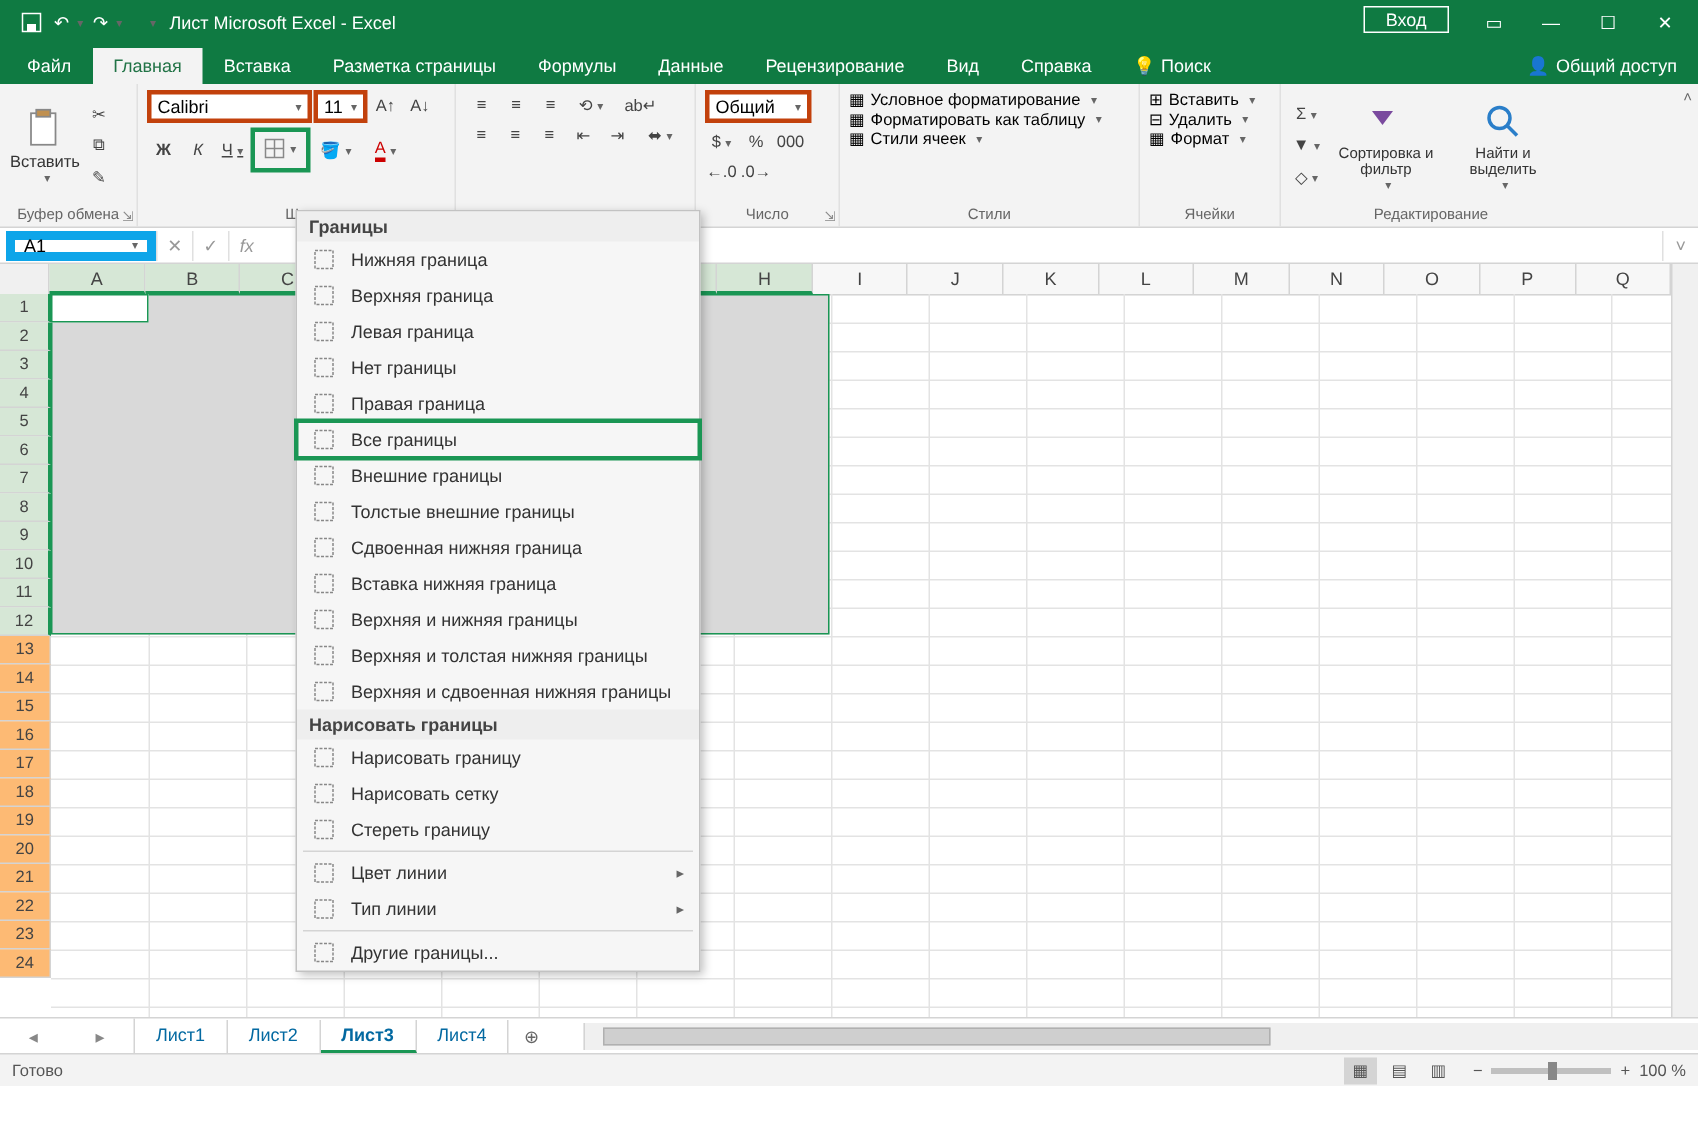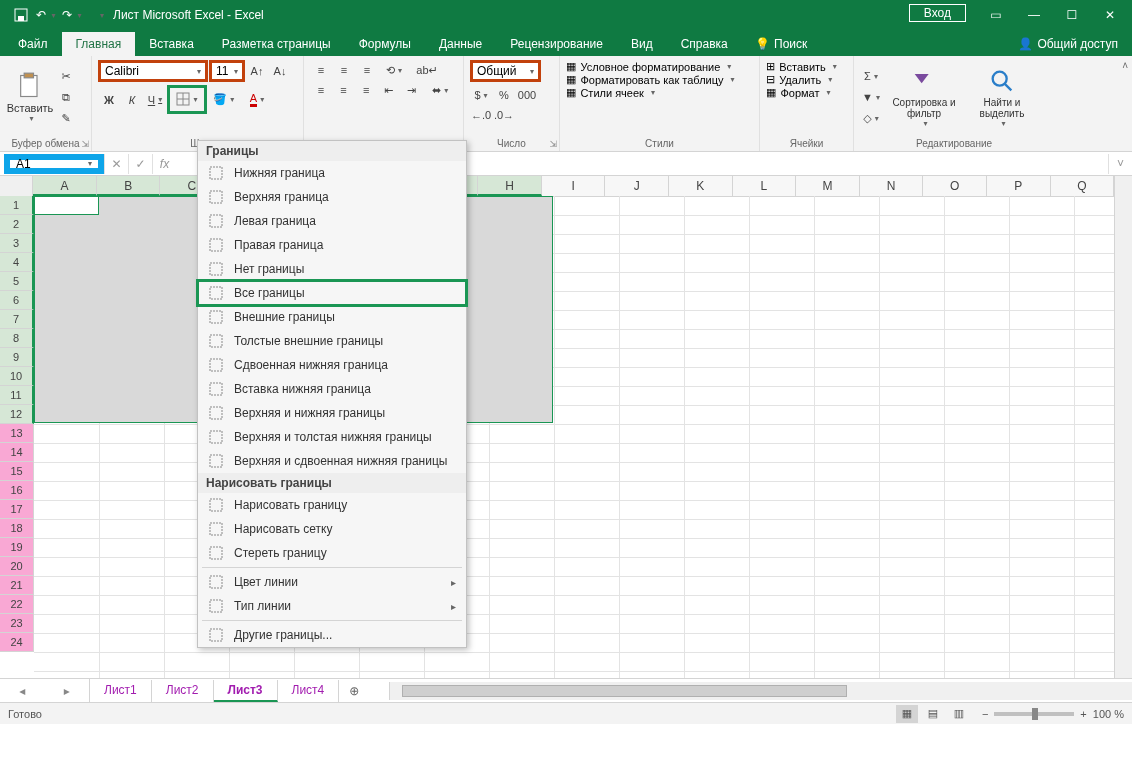--- a/index.html
+++ b/index.html
@@ -40,21 +40,21 @@
 .fb-btn { width: 24px; height: 20px; display: inline-flex; align-items: center; justify-content: center; border-left: 1px solid #e0e0e0; color: #999; cursor: pointer; font-size: 12px; }
 .fx-input { flex: 1; height: 20px; border: none; outline: none; padding: 0 6px; font-size: 12px; }
 
 
 .grid-area { position: relative; height: 502px; overflow: hidden; }
 .colheads { display: flex; background: #f7f7f7; border-bottom: 1px solid #d4d4d4; position: absolute; top: 0; left: 0; right: 18px; }
 .corner { width: 34px; height: 20px; border-right: 1px solid #d4d4d4; background: #f0f0f0; }
 .ch { width: 65px; height: 20px; text-align: center; font-size: 12px; color: #444; border-right: 1px solid #d4d4d4; line-height: 20px; }
 .ch.sel { background: #d6e7d6; border-bottom: 2px solid #1a9654; }
 .rowheads { position: absolute; top: 20px; left: 0; width: 34px; }
-.rh { height: 19px; border-bottom: 1px solid #d4d4d4; border-right: 1px solid #d4d4d4; text-align: center; font-size: 11px; color: #444; line-height: 19px; background: #f9a8d4; }
+.rh { height: 19px; border-bottom: 1px solid #d4d4d4; border-right: 1px solid #d4d4d4; text-align: center; font-size: 11px; color: #444; line-height: 19px; background: #fdba74; }
 .rh.sel { background: #d6e7d6; border-right: 2px solid #1a9654; }
 .cells { position: absolute; top: 20px; left: 34px; right: 18px; bottom: 0; }
 .sel-range { position: absolute; top: 0; left: 0; width: 519px; height: 227px; background: #d9d9d9; border: 1px solid #1a9654; }
 .active-cell { position: absolute; top: 0; left: 0; width: 65px; height: 19px; background: #fff; border: 1px solid #1a9654; }
 .vlines { position: absolute; top: 0; left: 0; right: 0; bottom: 0; }
 .vline { position: absolute; top: 0; bottom: 0; width: 1px; background: #e3e3e3; }
 .hlines { position: absolute; top: 0; left: 0; right: 0; bottom: 0; }
 .hline { position: absolute; left: 0; right: 0; height: 1px; background: #e3e3e3; }
 .vscroll { position: absolute; right: 0; top: 0; width: 18px; height: 100%; background: #f0f0f0; border-left: 1px solid #d4d4d4; }
 
@@ -63,21 +63,21 @@
 .bm-section { padding: 3px 8px; font-weight: bold; color: #444; background: #eee; }
 .bm-item { display: flex; align-items: center; padding: 4px 10px; gap: 10px; cursor: pointer; color: #333; }
 .bm-item .ico { width: 16px; height: 16px; display: inline-flex; align-items: center; justify-content: center; }
 .bm-item.highlighted { outline: 3px solid #1a9654; outline-offset: -1px; }
 .bm-item .submenu { margin-left: auto; color: #666; font-size: 10px; }
 .bm-sep { height: 1px; background: #d4d4d4; margin: 2px 4px; }
 
 
 .sheettabs { height: 24px; border-top: 1px solid #d4d4d4; background: #fff; display: flex; align-items: center; font-size: 12px; }
 .sheettabs .nav { width: 90px; display: flex; justify-content: space-around; color: #888; border-right: 1px solid #d4d4d4; height: 100%; align-items: center; }
-.sheet-tab { padding: 3px 14px; border-right: 1px solid #d4d4d4; cursor: pointer; color: #a21caf; }
+.sheet-tab { padding: 3px 14px; border-right: 1px solid #d4d4d4; cursor: pointer; color: #0369a1; }
 .sheet-tab.active { font-weight: bold; border-bottom: 2px solid #1a9654; background: #fff; }
 .sheet-add { padding: 0 10px; cursor: pointer; color: #666; }
 .hscroll { flex: 1; height: 18px; background: #f0f0f0; border-left: 1px solid #d4d4d4; margin-left: 20px; position: relative;}
 .hscroll .thumb{ position:absolute; left:12px; top:3px; width:60%; height:12px; background:#cfcfcf; border:1px solid #b0b0b0;}
 
 
 .statusbar { height: 22px; background: #f3f3f3; border-top: 1px solid #d4d4d4; display: flex; align-items: center; font-size: 11px; color: #555; padding: 0 8px; }
 .statusbar .views { margin-left: auto; display: flex; gap: 4px; }
 .viewbtn{ width:22px; height:18px; border:1px solid transparent; display:inline-flex; align-items:center; justify-content:center; cursor:pointer;}
 .viewbtn.active{ background:#d4d4d4; }
@@ -406,29 +406,29 @@
           </svg>
         </span>
         <span>Левая граница</span>
       </div>
       <div class="bm-item">
         <span class="ico">
           <svg width="14" height="14" viewBox="0 0 14 14">
             <rect x="1" y="1" width="12" height="12" fill="none" stroke="#888" stroke-dasharray="2 1"></rect>
           </svg>
         </span>
+        <span>Нет границы</span>
+      </div>
+      <div class="bm-item">
+        <span class="ico">
+          <svg width="14" height="14" viewBox="0 0 14 14">
+            <rect x="1" y="1" width="12" height="12" fill="none" stroke="#888" stroke-dasharray="2 1"></rect>
+          </svg>
+        </span>
         <span>Правая граница</span>
-      </div>
-      <div class="bm-item">
-        <span class="ico">
-          <svg width="14" height="14" viewBox="0 0 14 14">
-            <rect x="1" y="1" width="12" height="12" fill="none" stroke="#888" stroke-dasharray="2 1"></rect>
-          </svg>
-        </span>
-        <span>Нет границы</span>
       </div>
       <div class="bm-item highlighted">
         <span class="ico">
           <svg width="14" height="14" viewBox="0 0 14 14">
             <rect x="1" y="1" width="12" height="12" fill="none" stroke="#888" stroke-dasharray="2 1"></rect>
           </svg>
         </span>
         <span>Все границы</span>
       </div>
       <div class="bm-item">

